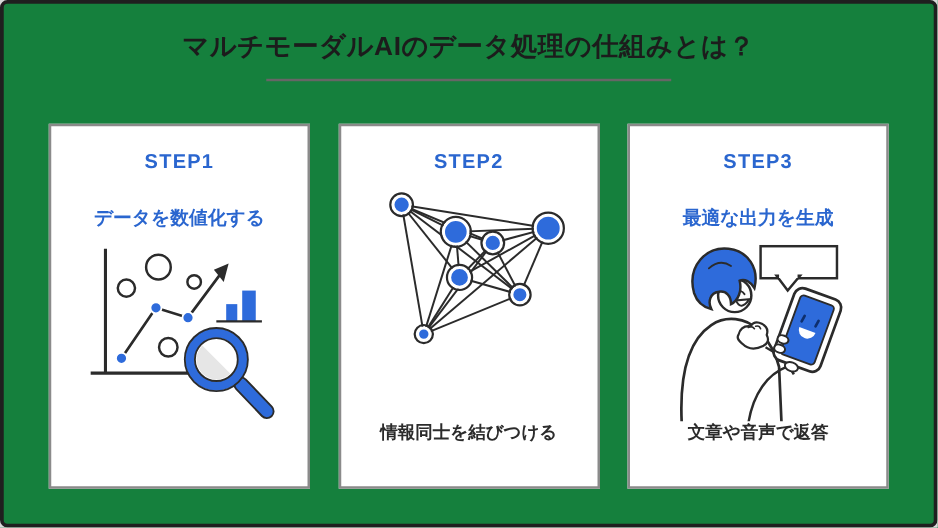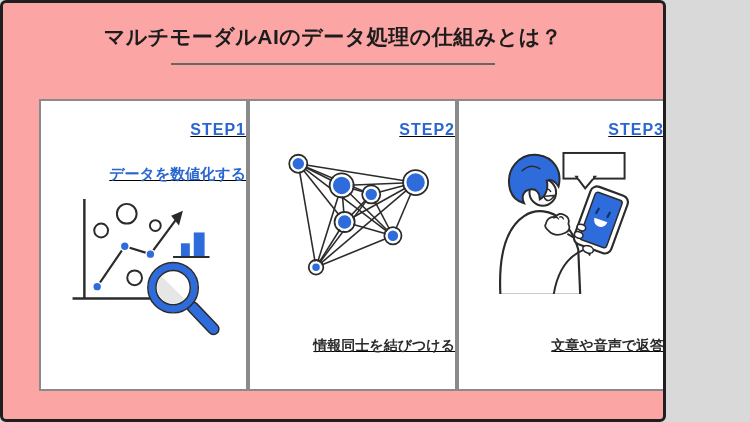--- a/index.html
+++ b/index.html
@@ -7,38 +7,38 @@
     --illustration-blue:#2e6bdb;
     --outline-dark:#2b2b2b;
     --card-border:#8a8a8a;
     --outer-border:#1f1f1f;
     --title-color:#1c1c1c;
     --caption-color:#2b2b2b;
     --divider-color:#666666;
   }
   html,body{margin:0;padding:0;background:#d9d9d9;}
   .page{
-    width:666px;height:422px;box-sizing:border-box;background:#fca5a5;
+    width:750px;height:422px;box-sizing:border-box;background:#15803d;
     border:3px solid var(--outer-border,#1f1f1f);border-radius:6px;overflow:hidden;
     font-family:"Liberation Sans","DejaVu Sans",sans-serif;position:relative;
   }
   .title{
     margin-top:20px;text-align:center;font-size:21px;font-weight:bold;
     color:var(--title-color,#1c1c1c);letter-spacing:0.5px;
   }
   .divider{
     width:324px;height:2px;background:var(--divider-color,#666);margin:12px auto 0 auto;
   }
   .cards-row{
     display:flex;justify-content:space-between;margin:34px 36px 0 36px;
   }
   .card{
     box-sizing:border-box;width:209px;height:292px;background:#fff;
     border:2px solid var(--card-border,#8a8a8a);
-    display:flex;flex-direction:column;align-items:flex-end;text-decoration:underline;
+    display:flex;flex-direction:column;align-items:center;
   }
   .step{
     margin-top:20px;font-size:16px;font-weight:bold;letter-spacing:1px;
     color:var(--accent-blue,#2a66cf);
   }
   .subtitle{
     margin-top:26px;font-size:15px;font-weight:bold;
     color:var(--accent-blue,#2a66cf);
   }
   .illustration{width:205px;height:150px;margin-top:5px;display:block;}
@@ -144,20 +144,21 @@
             <circle class="nring" cx="145" cy="92" r="8.7"></circle>
           <circle class="node" cx="67" cy="124" r="5"></circle>   
             <circle class="nring" cx="67" cy="124" r="7.4"></circle>
         </g>
       </svg>
       <div class="caption">情報同士を結びつける</div>
     </div>
 
     <div class="card">
       <div class="step">STEP3</div>
+      <div class="subtitle">最適な出力を生成</div>
       <svg class="illustration" viewBox="0 0 208 150" xmlns="http://www.w3.org/2000/svg">
         <g>
           <rect class="wfill" x="106" y="8" width="62" height="26" stroke-width="2"></rect>
           <path class="wfill" d="M 119 32 L 128 44 L 138 32 Z" stroke-width="2"></path>
           <rect x="121" y="30.2" width="15" height="3.6" fill="#ffffff"></rect>
         </g>
         <g>
           <path class="wfill" d="M 42 152 C 40 112 48 84 66 72 C 78 64 94 66 104 76 C 112 84 118 94 121 106 L 123 152 Z" stroke-width="2.2"></path>
           <circle class="wfill" cx="85" cy="48" r="13.5" stroke-width="2"></circle>
           <path class="ln" d="M 89 44 q 3 1 4 3" stroke-width="1.5" stroke-linecap="round"></path>

